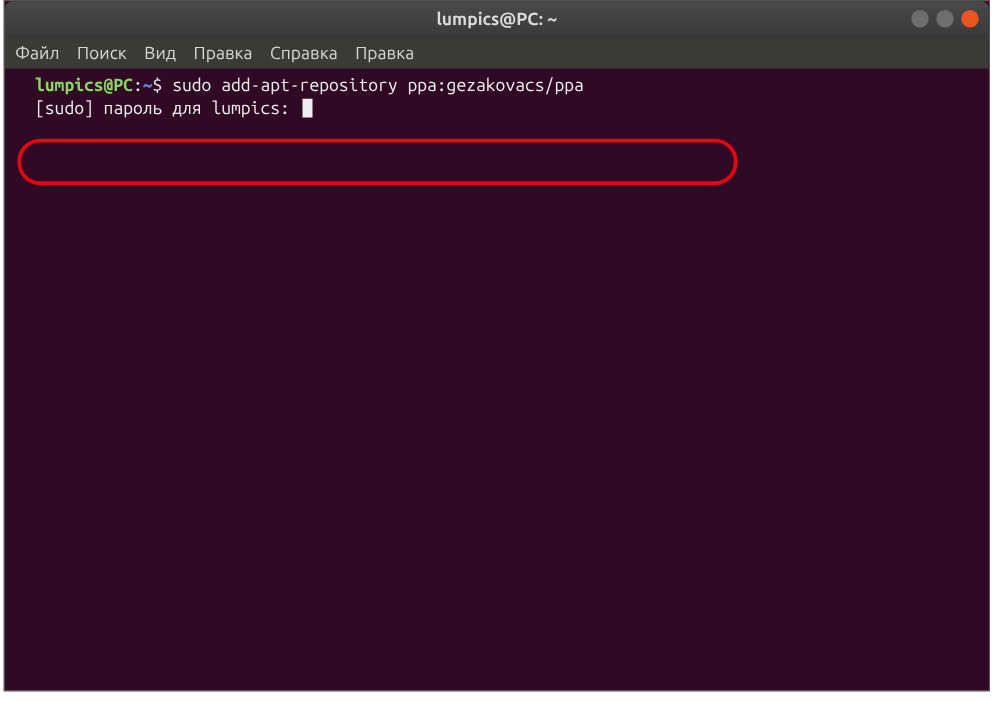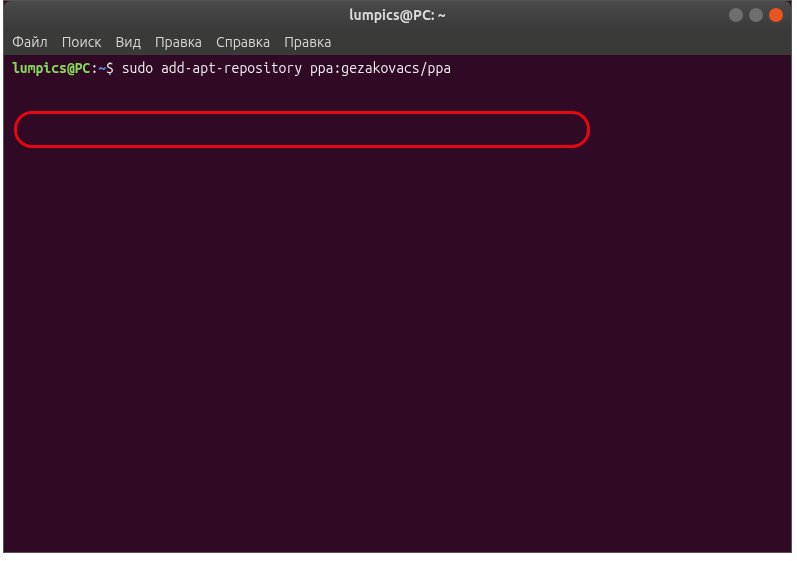--- a/index.html
+++ b/index.html
@@ -67,21 +67,21 @@
       font-family: "Ubuntu", sans-serif;
       font-size: 14px;
       color: #d8d8d6;
     }
     .menubar-item {
       cursor: pointer;
     }
     .terminal-body {
       background: #300a24;
       height: calc(100% - 54px);
-      padding: 4px 8px;
+      padding: 4px 24px;
       font-size: 14px;
       line-height: 18px;
       color: #eeeeee;
       position: relative;
     }
     .prompt-user {
       color: #87d75f;
       font-weight: bold;
     }
     .prompt-colon {
@@ -134,15 +134,16 @@
   <div class="menubar">
     <span class="menubar-item">Файл</span>
     <span class="menubar-item">Поиск</span>
     <span class="menubar-item">Вид</span>
     <span class="menubar-item">Правка</span>
     <span class="menubar-item">Справка</span>
     <span class="menubar-item">Правка</span>
   </div>
   <div class="terminal-body">
     <div class="term-line"><span class="prompt-user">lumpics@PC</span><span class="prompt-colon">:</span><span class="prompt-path">~</span><span class="prompt-dollar">$</span><span class="cmd-text"> sudo add-apt-repository ppa:gezakovacs/ppa</span></div>
+    <div class="term-line"><span class="cmd-text">[sudo] пароль для lumpics: </span><span class="cursor-block"></span></div>
     <div class="highlight-box"></div>
   </div>
 </div>
 
 </body></html>

